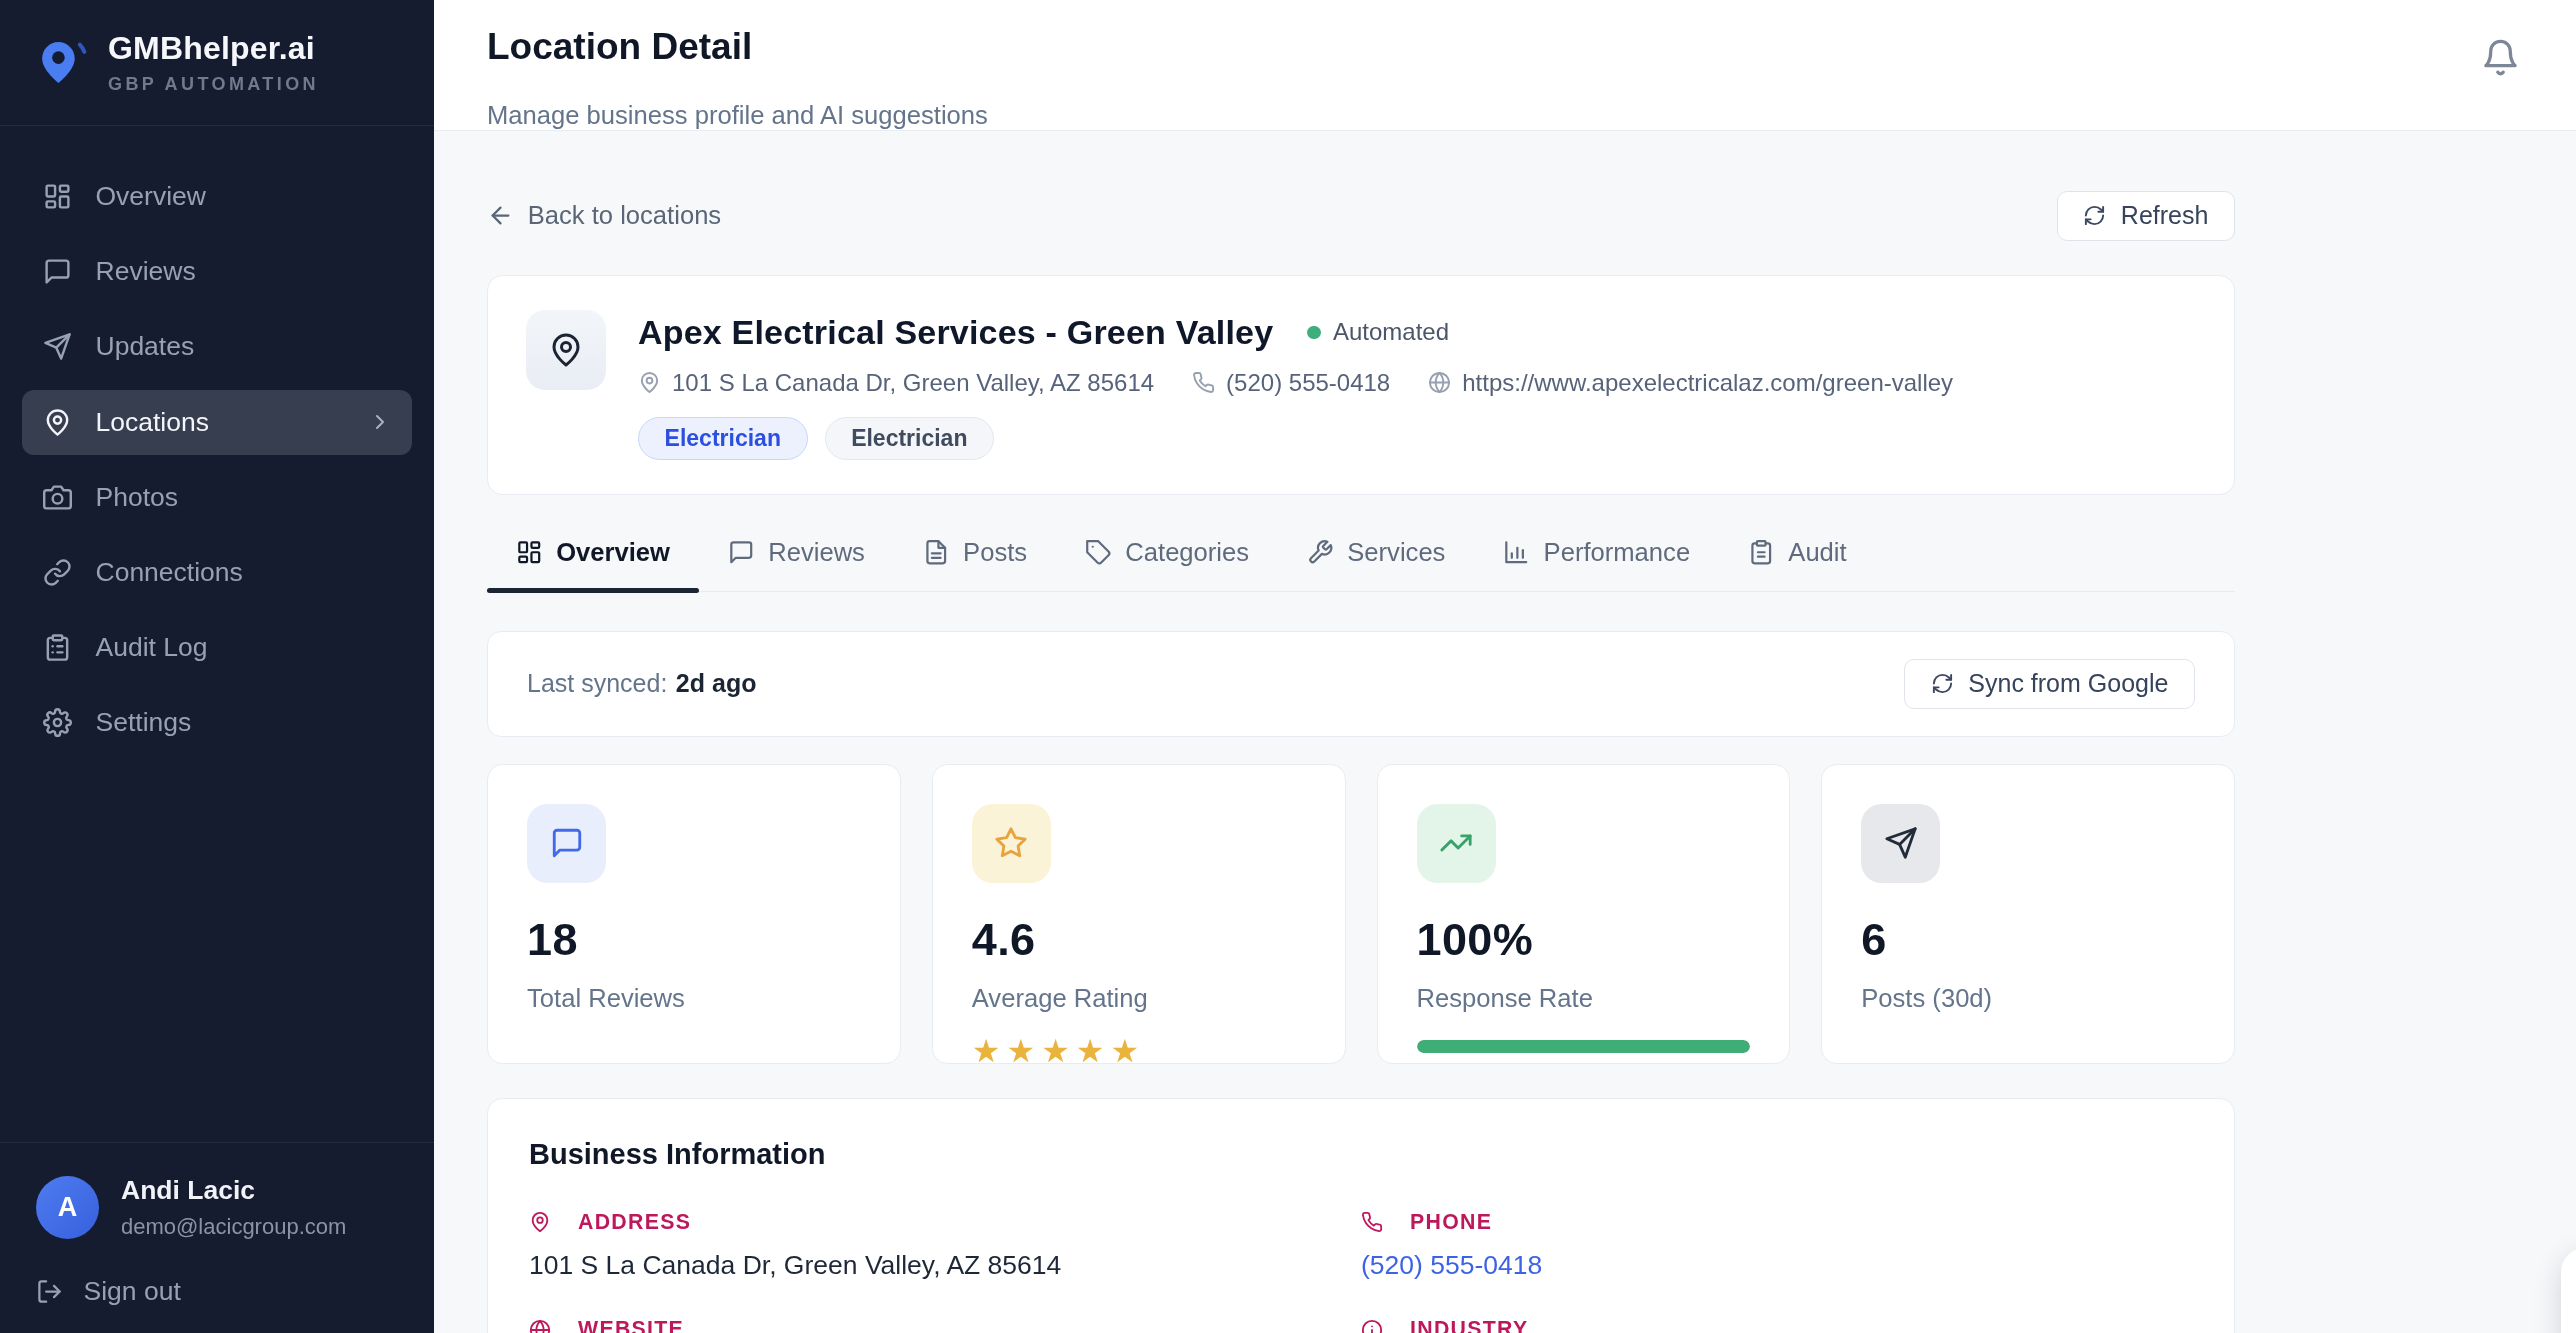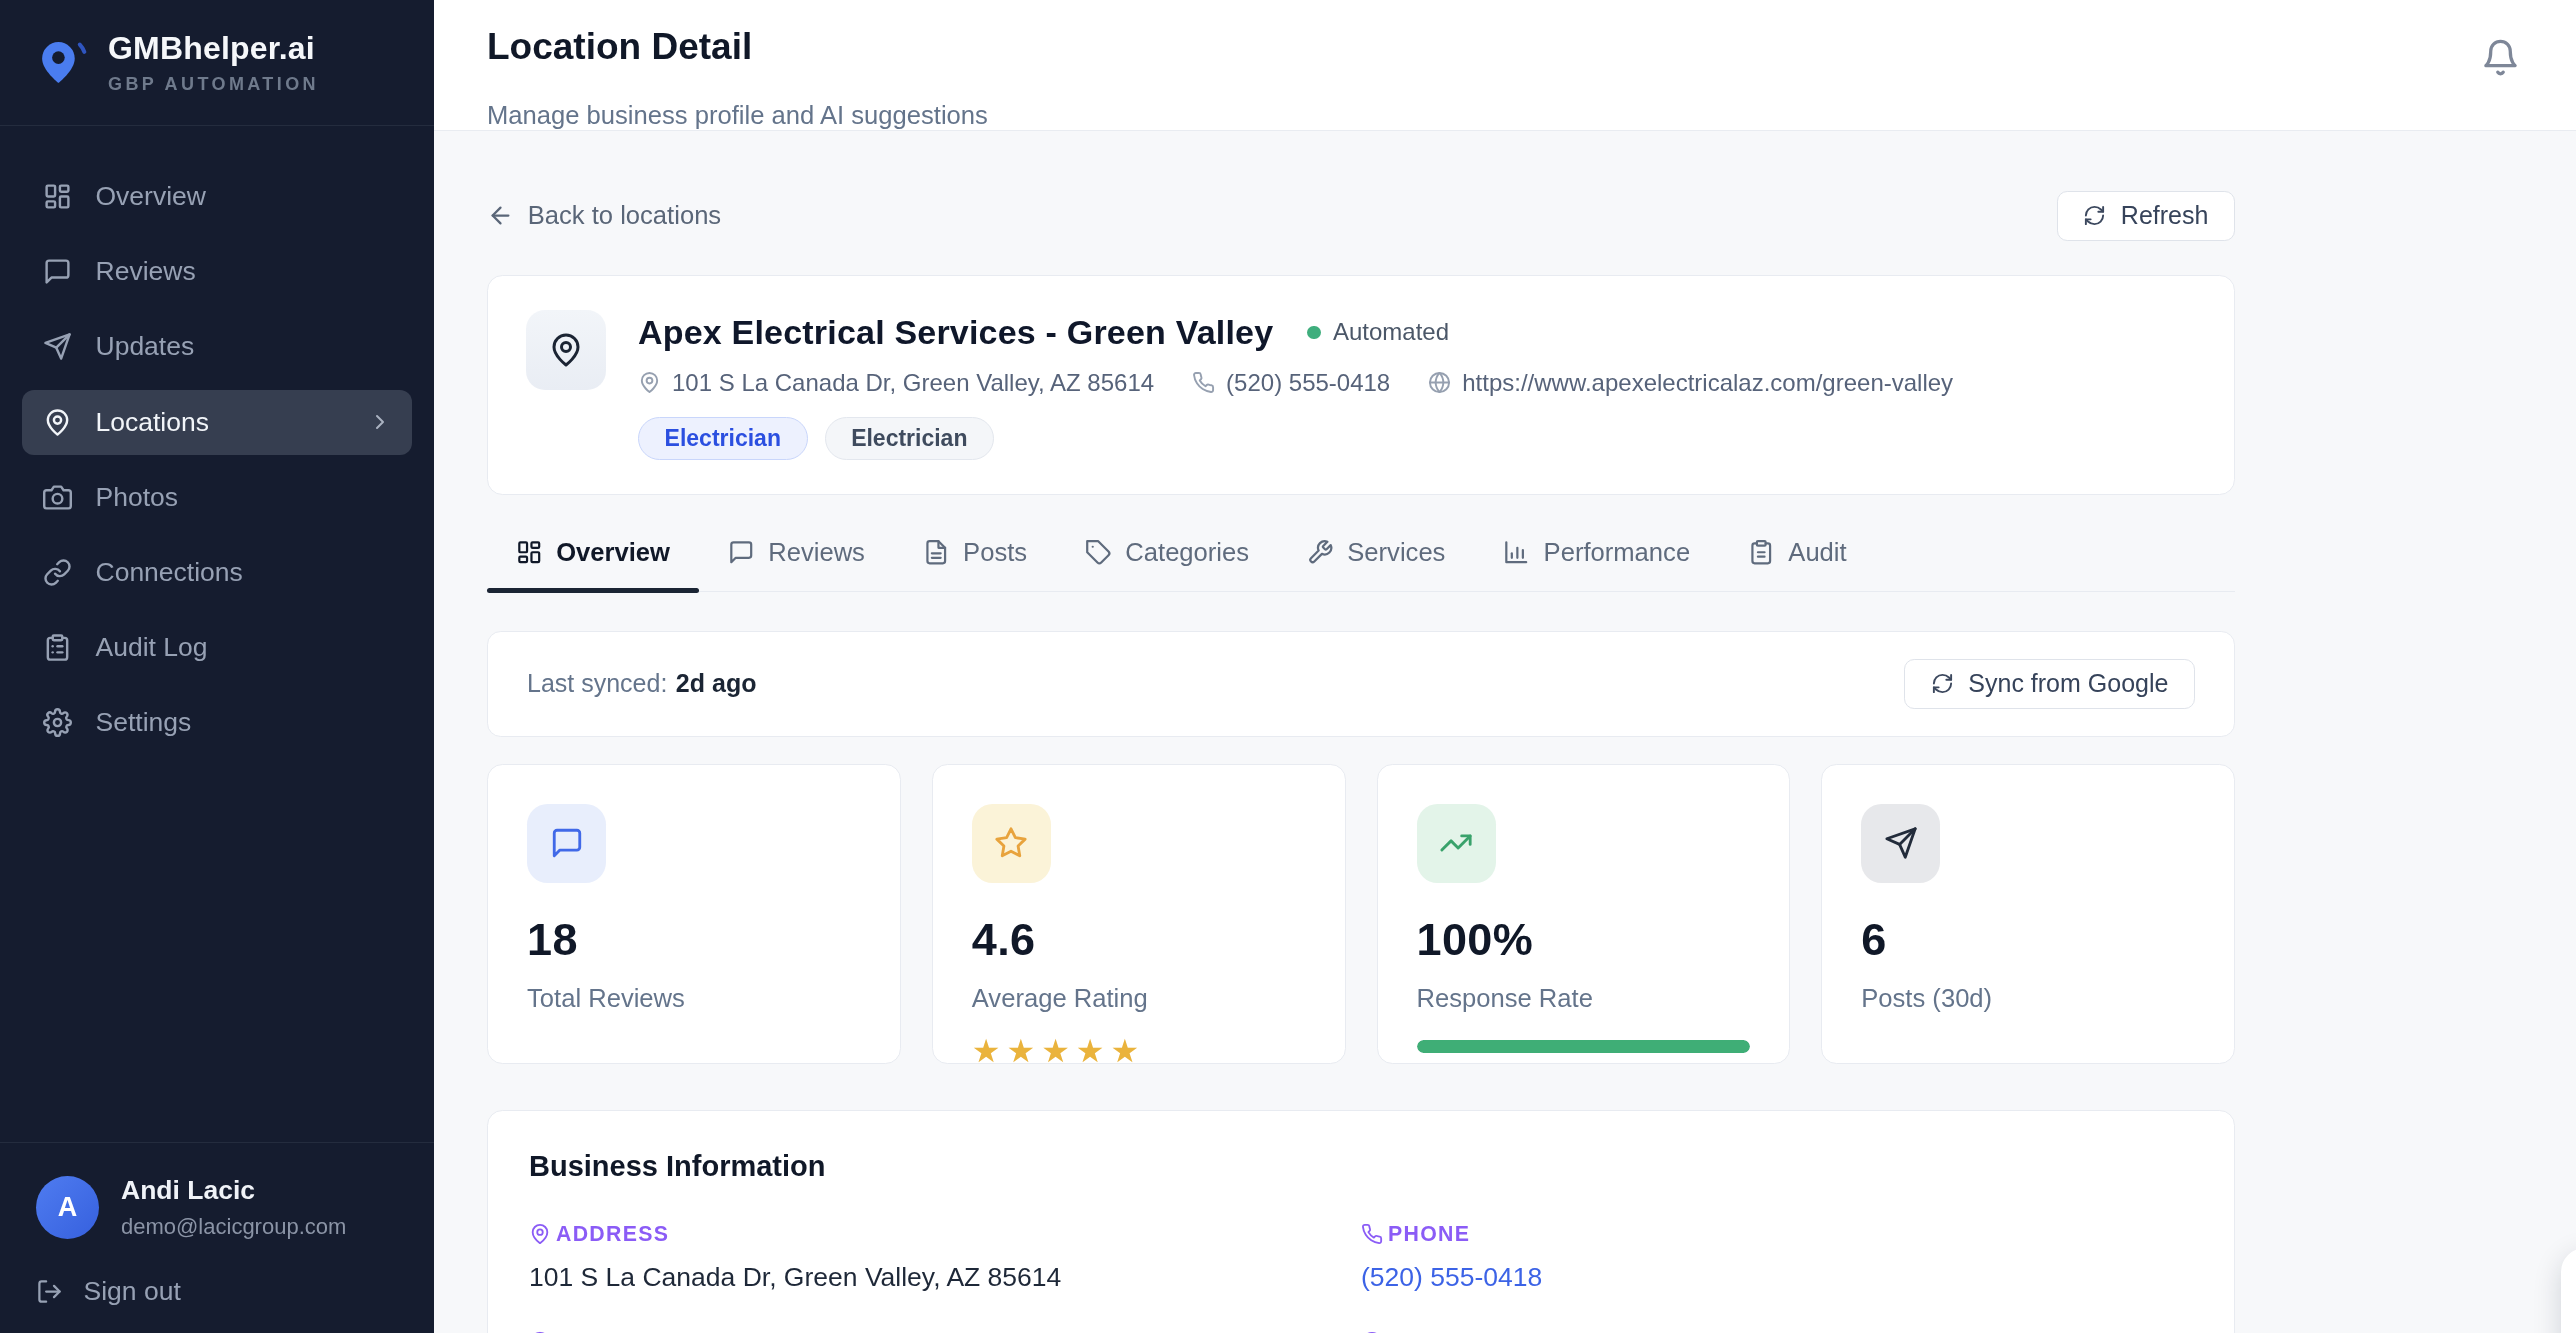--- a/index.html
+++ b/index.html
@@ -64,38 +64,38 @@
   .tabs { display:flex; border-bottom:1.7px solid #e8ebf1; margin-bottom:39px; }
   .tab { position:relative; display:flex; align-items:center; gap:13.7px; padding:3.4px 29px 24px; font-size:25.6px; color:#5f6b7d; background:none; border:none; font-family:inherit; cursor:pointer; }
   .tab .t-icon { width:26.5px; height:26.5px; }
   .tab.active { color:#101828; font-weight:700; }
   .tab.active::after { content:""; position:absolute; left:0; right:0; bottom:-1.7px; height:4.3px; background:#1b2534; border-radius:2.6px; }
 
   .sync-bar { background:#fff; border:1.7px solid #e8ebf1; border-radius:13.7px; height:106px; padding:0 39px; display:flex; align-items:center; justify-content:space-between; margin-bottom:27px; }
   .sync-text { font-size:25px; color:#64748b; }
   .sync-text b { color:#1b2534; font-weight:700; margin-left:8.5px; }
 
-  .stats { display:grid; grid-template-columns:repeat(4,1fr); gap:31px; margin-bottom:46px; }
+  .stats { display:grid; grid-template-columns:repeat(4,1fr); gap:31px; margin-bottom:34px; }
   .stat-card { background:#fff; border:1.7px solid #e8ebf1; border-radius:15.4px; padding:39px 39px 34px; height:300px; }
   .stat-tile { width:79px; height:79px; border-radius:20.5px; display:grid; place-items:center; margin-bottom:34px; }
   .stat-tile svg { width:34px; height:34px; }
   .tile-blue { background:#e8eefc; color:#4169e8; }
   .tile-amber { background:#fbf3d8; color:#e8a33d; }
   .tile-green { background:#e3f4e9; color:#39a26b; }
   .tile-gray { background:#e7e8eb; color:#222b3a; }
   .stat-value { font-size:45px; font-weight:700; color:#101828; line-height:1; margin-bottom:22px; letter-spacing:0.4px; }
   .stat-label { font-size:25.6px; color:#64748b; }
   .stars { margin-top:22px; font-size:32px; letter-spacing:6px; color:var(--color-amber,#eab33c); line-height:1; }
   .progress-track { margin-top:27px; height:12.8px; border-radius:6.8px; background:#e8ecf1; overflow:hidden; }
   .progress-fill { height:100%; border-radius:6.8px; background:var(--color-green-bar,#3fae76); }
 
   .info-card { background:#fff; border:1.7px solid #e8ebf1; border-radius:15.4px; padding:39px 41px; }
   .info-title { font-size:29px; font-weight:700; color:#101828; margin-bottom:39px; }
   .info-grid { display:grid; grid-template-columns:1fr 1fr; row-gap:36px; }
-  .f-label { display:flex; align-items:center; gap:5px; font-size:21.3px; font-weight:600; letter-spacing:1.3px; color:#8b5cf6; margin-bottom:15.4px; }
+  .f-label { display:flex; align-items:center; gap:27px; font-size:21.3px; font-weight:600; letter-spacing:1.3px; color:#be185d; margin-bottom:15.4px; }
   .f-label .f-icon { width:22px; height:22px; }
   .f-value { font-size:26.5px; color:#1e2838; }
   .f-link { font-size:26.5px; color:var(--color-accent,#3c63e6); text-decoration:none; }
 
   .corner-fab { position:absolute; left:2127px; top:1248px; width:102px; height:137px; background:#fff; border-radius:24px; box-shadow:0 8.5px 29px rgba(15,23,42,.16); }
   
 </style>
 </head>
 <body>
 

